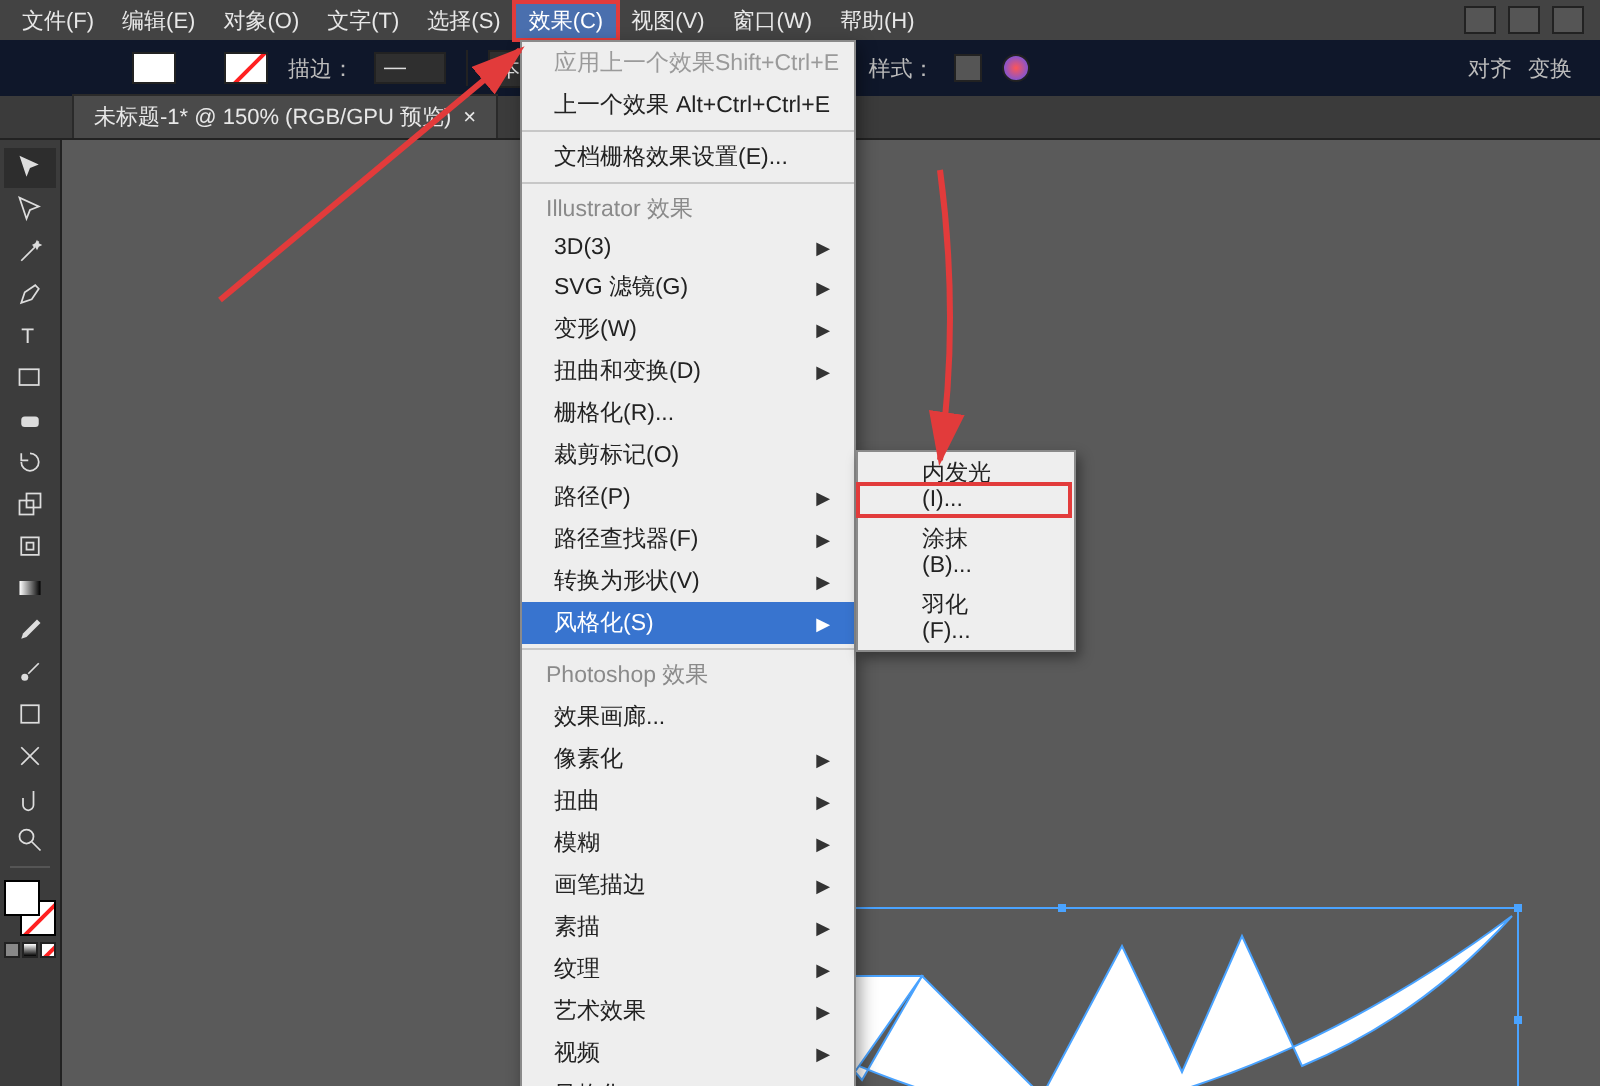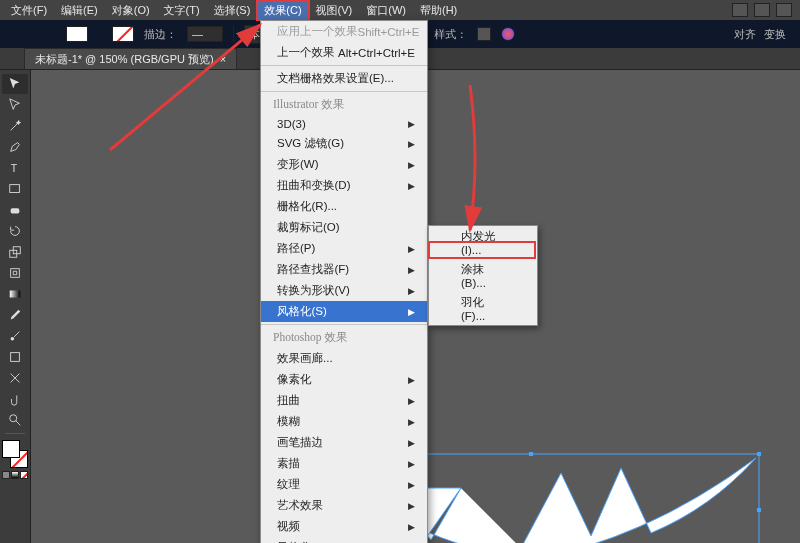--- a/index.html
+++ b/index.html
@@ -15,21 +15,21 @@
     .swatch-fill { width: 22px; height: 16px; background: #fff; border: 1px solid #222; }
     .swatch-stroke { width: 22px; height: 16px; border: 1px solid #222; position: relative; background: #fff; overflow: hidden; }
     .swatch-stroke::after { content: ""; position: absolute; width: 30px; height: 2px; background: #ff2020; top: 7px; left: -4px; transform: rotate(-45deg); }
     .tiny-icon { width: 14px; height: 14px; background: #555; border: 1px solid #222; }
     .opt-label { white-space: nowrap; }
     .opt-box { background: #2f2f2f; border: 1px solid #222; padding: 1px 4px; min-width: 36px; display: inline-block; color: #ddd; }
     .opt-sep { width: 1px; height: 18px; background: #222; }
     .opt-tail { margin-left: auto; display: flex; gap: 8px; padding-right: 14px; align-items: center; text-align: right; }
 
     
-    .tab-row { height: 22px; background: #3b3b3b; display: flex; padding-left: 24px; border-bottom: 1px solid #222; }
+    .tab-row { height: 22px; background: #3b3b3b; display: flex; align-items: flex-end; padding-left: 36px; border-bottom: 1px solid #222; }
     .tab { background: #4a4a4a; border: 1px solid #2a2a2a; border-bottom: none; padding: 3px 10px; font-size: 11px; color: #e8e8e8; display: flex; align-items: center; gap: 6px; }
     .tab .x { cursor: pointer; }
 
     
     .workspace { position: relative; height: calc(543px - 20px - 28px - 22px); }
     .canvas-area { position: absolute; left: 31px; top: 0; right: 0; bottom: 0; background: #5a5a5a; overflow: hidden; }
 
     
     .tool-col { position: absolute; left: 0; top: 0; width: 31px; background: #3c3c3c; border-right: 1px solid #222; display: flex; flex-direction: column; align-items: center; padding-top: 4px; height: 100%; }
     .tool-btn { width: 26px; height: 20px; margin-bottom: 1px; display: flex; align-items: center; justify-content: center; color: #ccc; cursor: pointer; }
@@ -40,21 +40,21 @@
     .color-stack .fill { position: absolute; width: 18px; height: 18px; background: #fff; border: 1px solid #000; left: 0; top: 0; }
     .color-stack .stroke { position: absolute; width: 18px; height: 18px; background: #fff; border: 1px solid #000; right: 0; bottom: 0; overflow: hidden; }
     .color-stack .stroke::after { content: ""; position: absolute; width: 26px; height: 2px; background: #ff2020; top: 8px; left: -4px; transform: rotate(-45deg); }
     .mini-row { display: flex; gap: 1px; margin-top: 3px; }
     .mini-row .mini { width: 8px; height: 8px; background: #888; border: 1px solid #222; }
     .mini-row .mini.red { background: #fff; position: relative; overflow: hidden; }
     .mini-row .mini.red::after { content: ""; position: absolute; width: 12px; height: 1.5px; background: #ff2020; top: 3px; left: -2px; transform: rotate(-45deg); }
 
     
     .dropdown { position: absolute; left: 260px; top: 20px; width: 168px; background: #eeeeee; border: 1px solid #8a8a8a; box-shadow: 2px 3px 8px rgba(0,0,0,.4); font-size: 11.5px; color: #222; z-index: 30; }
-    .dropdown .dd-sect-label { color: #8a8a8a; padding: 3px 12px; font-family: Liberation Serif, serif; }
+    .dropdown .dd-sect-label { color: #8a8a8a; padding: 3px 12px; }
     .dropdown .dd-item { padding: 3px 12px 3px 16px; display: flex; justify-content: space-between; align-items: center; cursor: default; white-space: nowrap; }
     .dropdown .dd-item.disabled { color: #9a9a9a; }
     .dropdown .dd-item .arrow { color: #333; font-size: 9px; }
     .dropdown .dd-item.highlight { background: #3874cf; color: #fff; }
     .dropdown .dd-item.highlight .arrow { color: #fff; }
     .dropdown hr { border: none; border-top: 1px solid #c7c7c7; margin: 2px 0; }
 
     
     .submenu { position: absolute; left: 428px; top: 225px; width: 110px; background: #eeeeee; border: 1px solid #8a8a8a; box-shadow: 2px 3px 6px rgba(0,0,0,.4); font-size: 11.5px; color: #222; z-index: 31; }
     .submenu .dd-item { padding: 3px 32px; cursor: default; }

